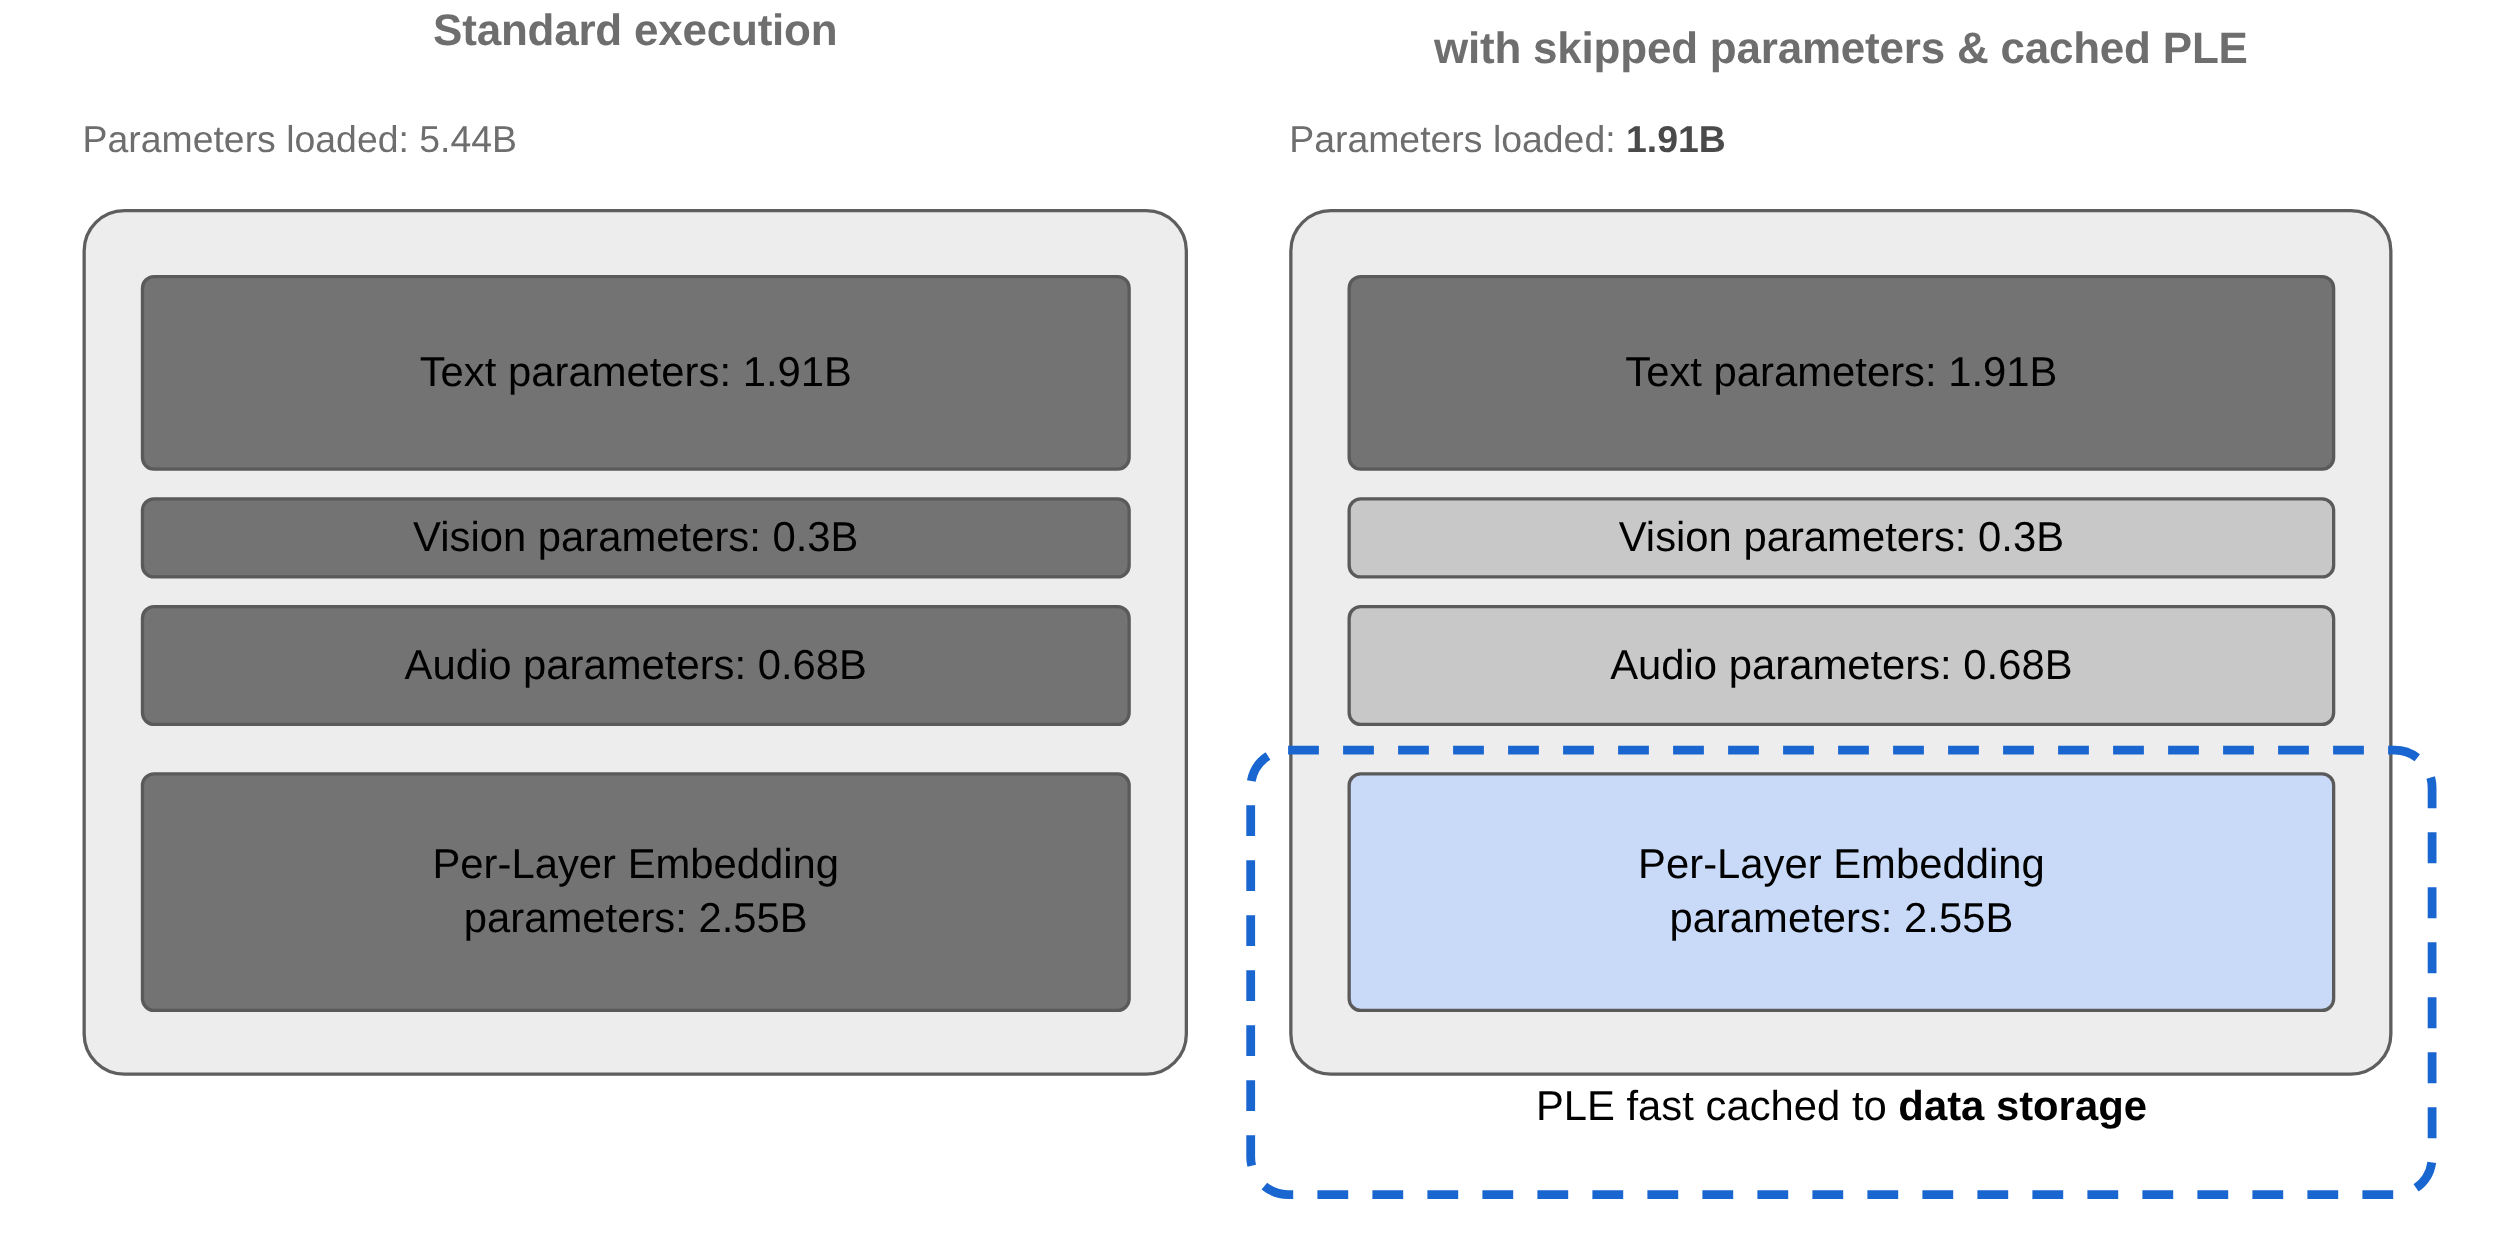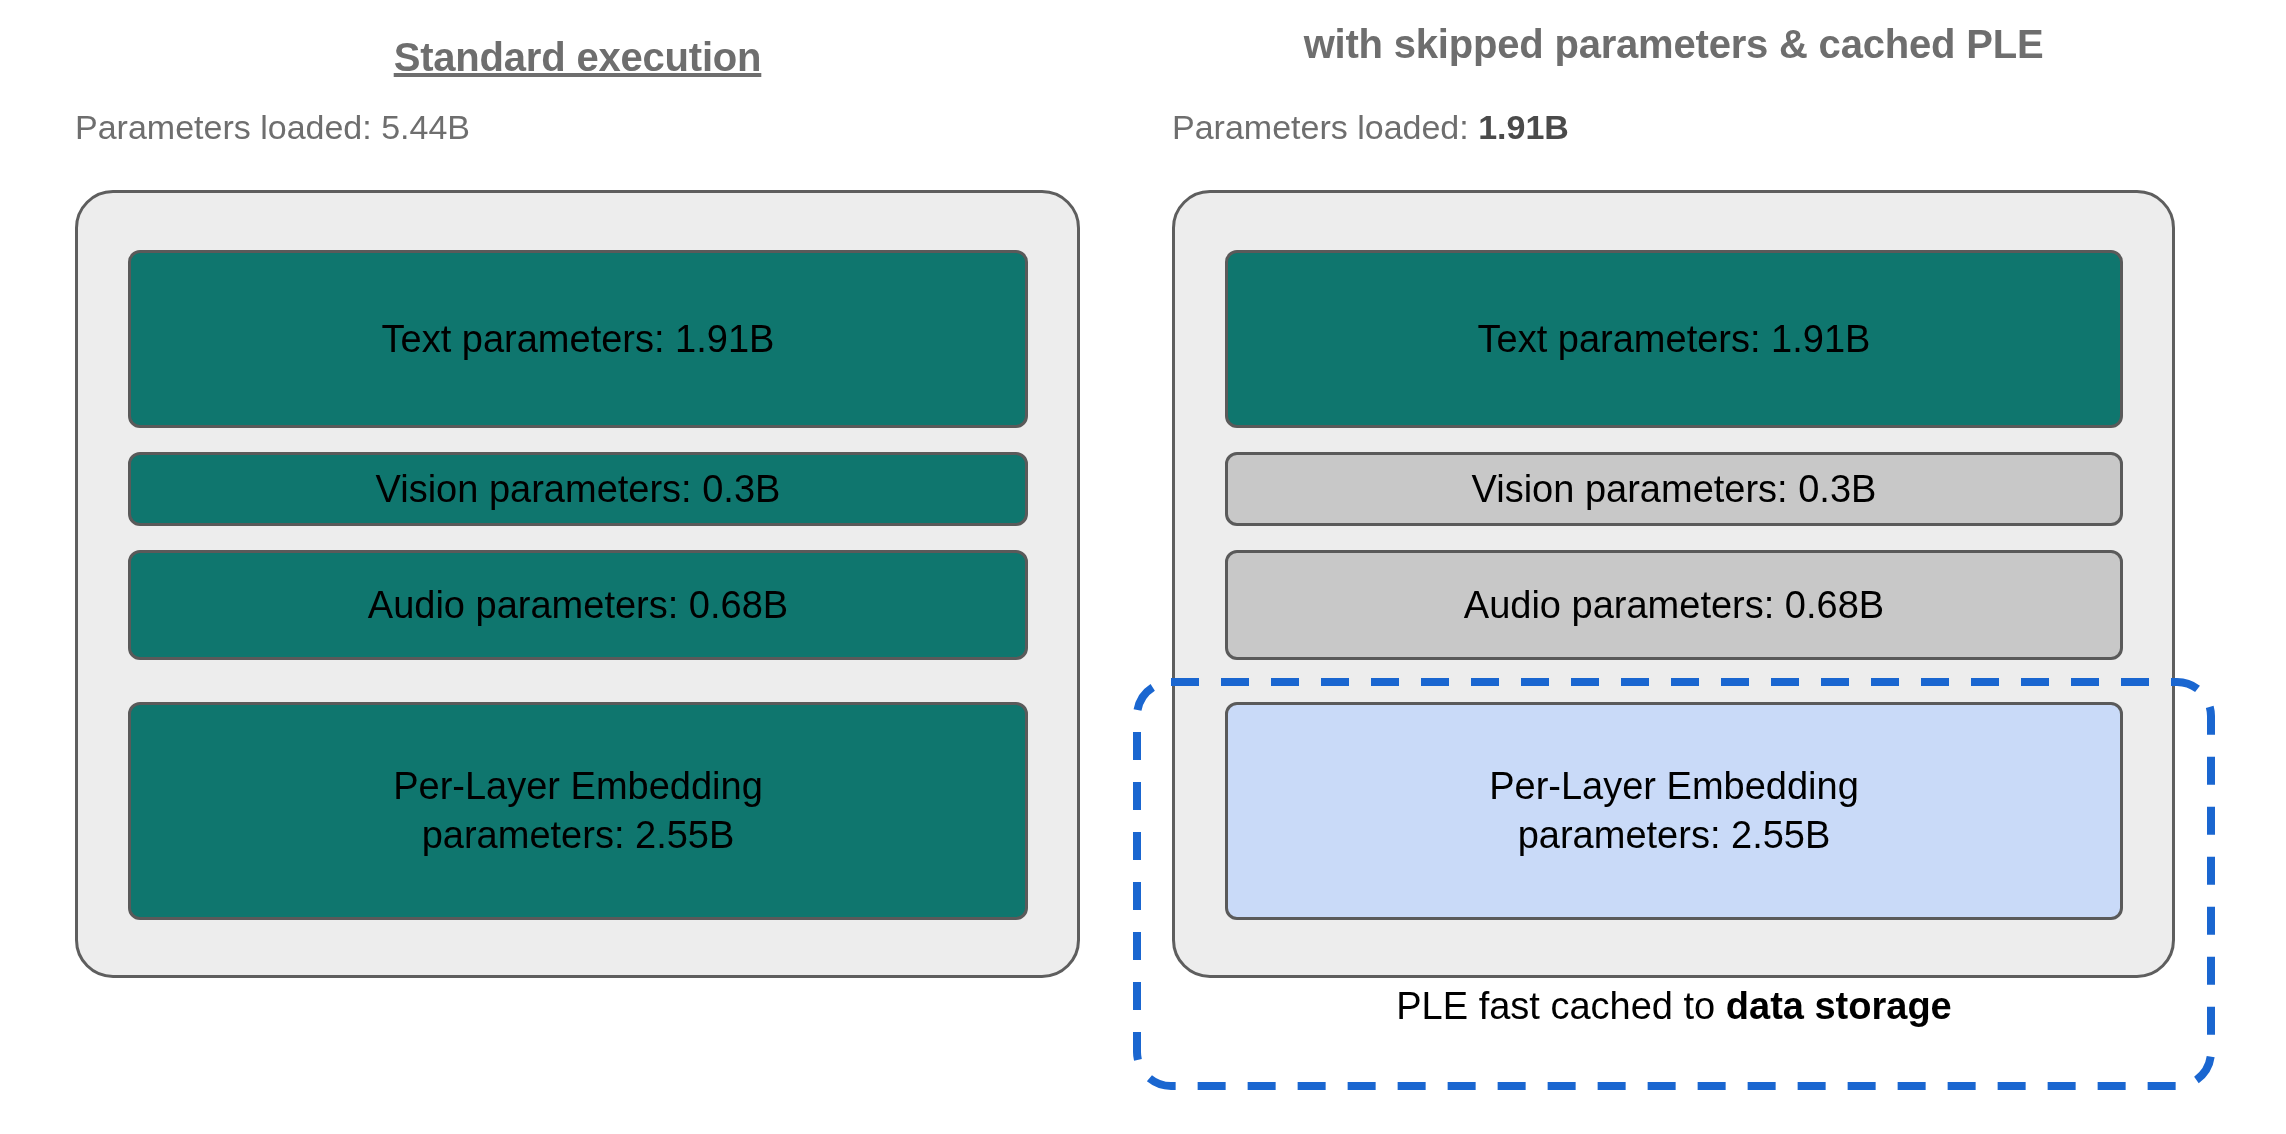--- a/index.html
+++ b/index.html
@@ -37,21 +37,21 @@
     font-size: 34px;
     font-weight: normal;
     color: #6e6e6e;
     white-space: nowrap;
   }
   .col-sub .strong {
     font-weight: bold;
     color: #4a4a4a;
   }
 
-  #title-left   { left: 75px;   top: 35px;  width: 1005px; text-decoration: underline; }
+  #title-left   { left: 75px;   top: 6px;  width: 1005px; }
   #sub-left     { left: 75px;   top: 108px; width: 1005px; }
   #title-right  { left: 1172px; top: 22px;  width: 1003px; text-align: center; }
   #sub-right    { left: 1172px; top: 108px; width: 1003px; }
 
   
   .panel {
     position: absolute;
     background: #ededed;
     border: 3px solid #5e5e5e;
     border-radius: 38px;
@@ -68,21 +68,21 @@
     border-radius: 12px;
     display: flex;
     align-items: center;
     justify-content: center;
     text-align: center;
     color: #000000;
     font-size: 38px;
     line-height: 1.28;
     padding: 0 14px;
   }
-  .block.blue       { background: #0f766e; }
+  .block.blue       { background: #737373; }
   .block.grey       { background: #c8c8c8; }
   .block.lightblue  { background: #c9daf8; }
 
   
   #blk-l-text   { left: 128px;  top: 250px; width: 900px; height: 178px; }
   #blk-l-vision { left: 128px;  top: 452px; width: 900px; height: 74px;  }
   #blk-l-audio  { left: 128px;  top: 550px; width: 900px; height: 110px; }
   #blk-l-ple    { left: 128px;  top: 702px; width: 900px; height: 218px; }
 
   

